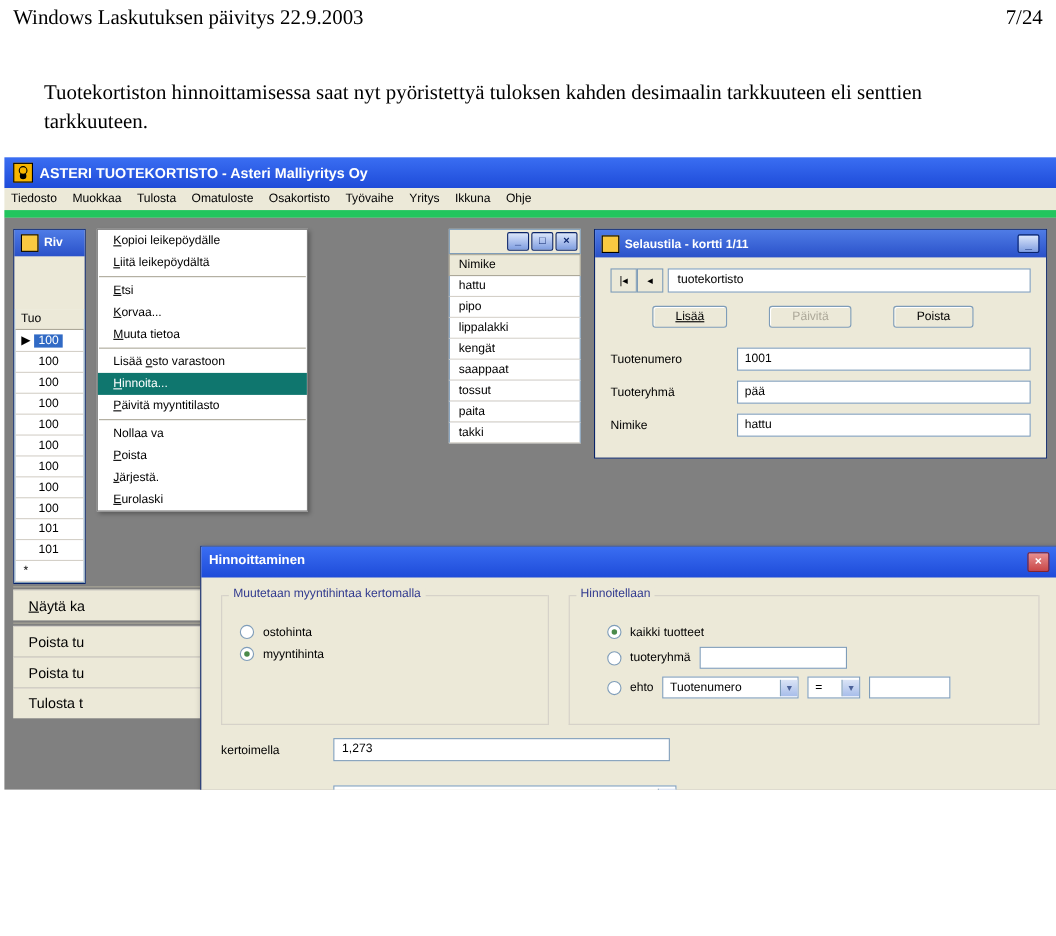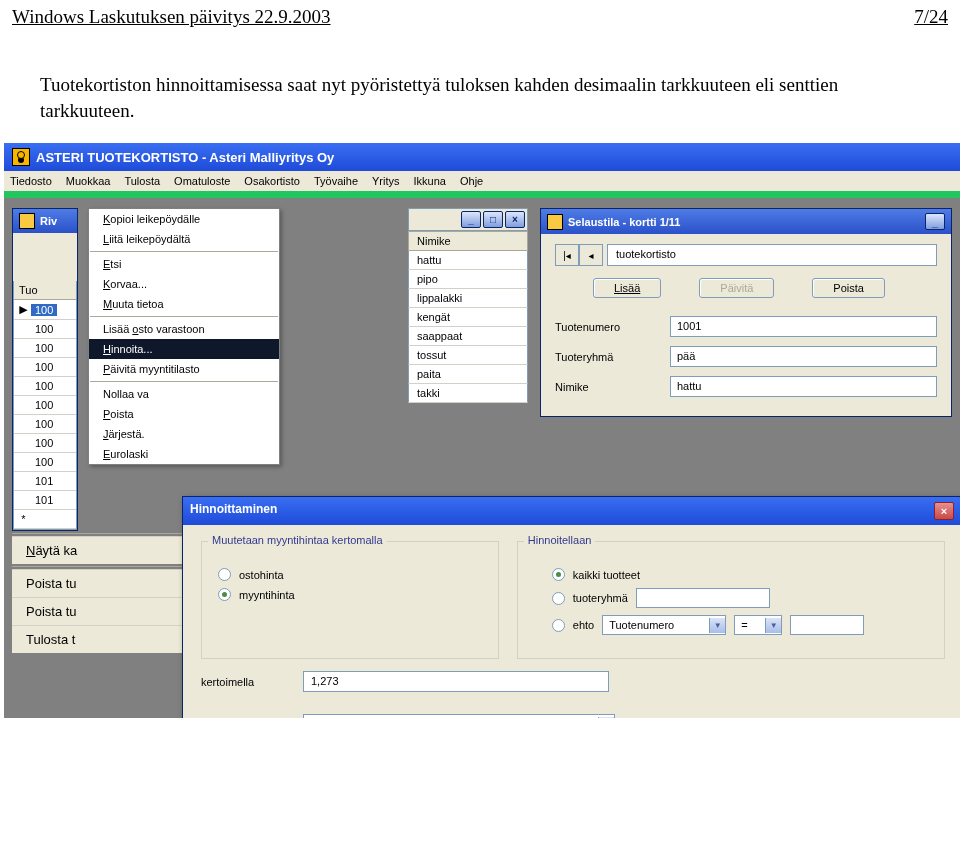--- a/index.html
+++ b/index.html
@@ -1,16 +1,16 @@
 <!DOCTYPE html>
 <html><head>
 <meta charset="utf-8">
 <style>
 body { margin: 0; font-family: "Times New Roman", serif; background: #fff; width: 960px; }
-.page-header { display: flex; justify-content: space-between; padding: 6px 12px 4px 12px; font-size: 19px; text-decoration: underline; }
+.page-header { display: flex; justify-content: space-between; padding: 6px 12px 4px 12px; font-size: 19px; }
 .desc { padding: 40px 40px 18px 40px; font-size: 19px; line-height: 1.35; }
 .app-shell { margin: 2px 0 0 4px; font-family: Tahoma, Arial, sans-serif; font-size: 11px; }
 .titlebar { background: linear-gradient(#3a6ef2,#1e4bd9); color: #fff; padding: 5px 8px; display: flex; align-items: center; font-size: 13px; font-weight: bold; }
 .titlebar .ticon { width:16px; height:16px; background:#f7b500; border:1px solid #000; margin-right:6px; position:relative; }
 .titlebar .ticon:before { content:""; position:absolute; left:4px; top:2px; width:6px; height:6px; background:#f7b500; border:1px solid #000; border-radius:50%; box-shadow:0 5px 0 -1px #000; }
 .menubar { background:#ece9d8; border-bottom:7px solid #22c55e; padding:4px 6px; display:flex; gap:14px; }
 .menubar span { color:#000; }
 .workspace { background:#808080; padding:10px 8px 0 8px; display:flex; gap:12px; align-items:flex-start; min-height:510px; position:relative; }
 .dgrid-win { background:#ece9d8; border:1px solid #0a246a; width:64px; }
 .inner-title { background:linear-gradient(#4f7ce6,#2a51c9); color:#fff; font-weight:bold; font-size:11px; padding:4px 6px; display:flex; align-items:center; }
@@ -20,21 +20,21 @@
 .grid-body { background:#fff; border:1px solid #7f9db9; border-top:none;margin-top:48px; }
 .grid-hdr { background:#ece9d8; border-bottom:1px solid #aca899; padding:3px 5px; font-size:11px; }
 .grid-row { border-bottom:1px solid #d4d0c8; padding:3px 2px; display:flex; align-items:center; font-size:11px; }
 .grid-row .sel { width:15px; text-align:center; color:#000; }
 .grid-row .cell { padding:0 4px; }
 .grid-row.selected .cell { background:#316ac5; color:#fff; }
 .grid-row .star { color:#000; }
 .ctx-menu { position:absolute; left:84px; top:10px; width:190px; background:#fff; border:1px solid #808080; box-shadow:2px 2px 4px rgba(0,0,0,.3); z-index:5; }
 .ctx-menu .mi { padding:4px 14px; font-size:11px; color:#000; }
 .ctx-menu .mi u { text-decoration:underline; }
-.ctx-menu .mi.sel { background:#0f172a; color:#fff; }
+.ctx-menu .mi.sel { background:#0f766e; color:#fff; }
 .ctx-menu .sep { height:1px; background:#aca899; margin:2px 1px; }
 .nimike-col { width:120px; }
 .nimike-col .mi2 { background:#fff; border-bottom:1px solid #d4d0c8; border-left:1px solid #7f9db9; border-right:1px solid #7f9db9; padding:3px 8px; font-size:11px; }
 .nimike-col .hdr2 { background:#ece9d8; border:1px solid #aca899; padding:3px 8px; font-size:11px; }
 .sub-win { background:#ece9d8; border:1px solid #0a246a; width:444px; }
 .winctrls { margin-left:auto; display:flex; gap:2px; }
 .winctrls span { width:18px;height:15px;background:linear-gradient(#dbe6fb,#7f9de0);border:1px solid #0a246a;border-radius:2px;display:flex;align-items:center;justify-content:center;color:#0a246a;font-weight:bold;font-size:11px; }
 .sub-body { padding:10px 14px; }
 .navrow { display:flex; align-items:center; gap:0; margin-bottom:12px; }
 .navbtn { width:22px;height:20px;background:#ece9d8;border:1px solid #7f9db9;display:flex;align-items:center;justify-content:center;font-size:10px; }

